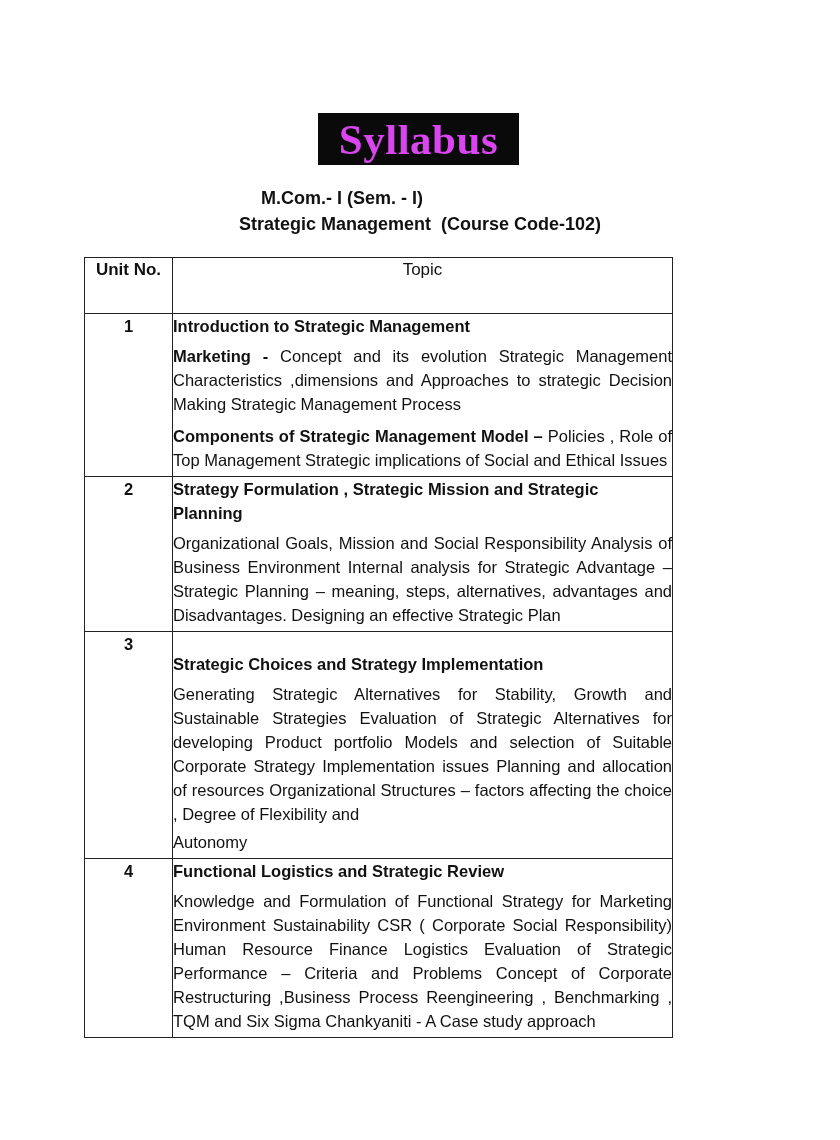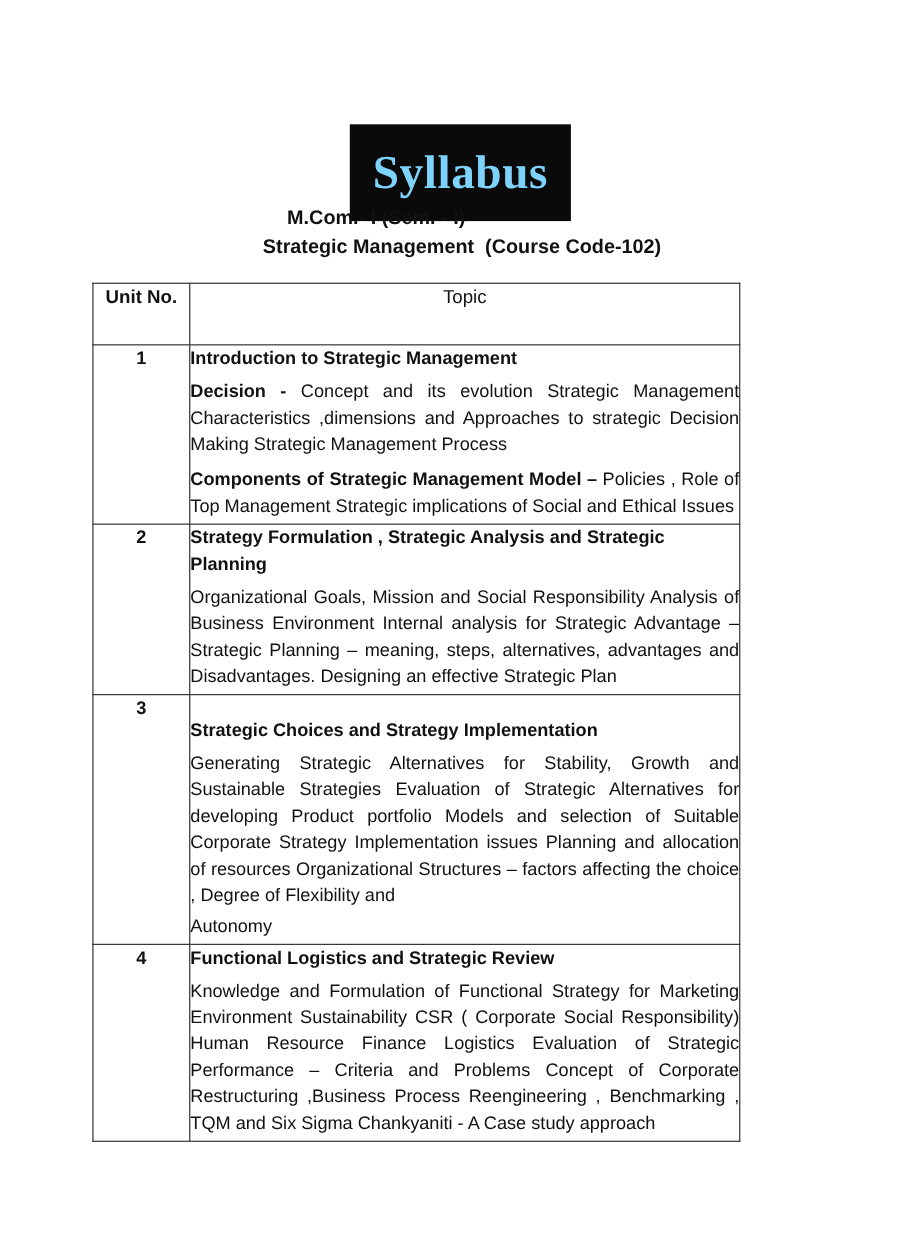--- a/index.html
+++ b/index.html
@@ -1,19 +1,19 @@
 <!DOCTYPE html>
 <html><head>
   <meta charset="utf-8">
   <style>
     html, body { margin: 0; padding: 0; background: #ffffff; }
     body { width: 840px; height: 1140px; position: relative; font-family: "Liberation Sans", sans-serif; color: #111; }
     .badge {
-      position: absolute; left: 318px; top: 113px; width: 201px; height: 88px;
-      background: #0a0a0a; color: #7dd3fc; display: flex; align-items: center; justify-content: center;
+      position: absolute; left: 318px; top: 113px; width: 201px; height: 52px;
+      background: #0a0a0a; color: #d946ef; display: flex; align-items: center; justify-content: center;
       font-family: "Liberation Serif", serif; font-weight: bold; font-size: 43px; letter-spacing: 0.5px;
     }
     .sub1 { position: absolute; left: 0; width: 684px; top: 188px; text-align: center; font-weight: bold; font-size: 18px; }
     .sub2 { position: absolute; left: 0; width: 840px; top: 214px; text-align: center; font-weight: bold; font-size: 18px; white-space: pre; }
     table.syl {
       position: absolute; left: 84px; top: 257px; width: 589px; border-collapse: collapse;
       font-size: 16.5px; line-height: 24px;
     }
     table.syl td, table.syl th { border: 1.5px solid #222; vertical-align: top; padding: 0; }
     .col-unit { width: 87px; }
@@ -39,29 +39,29 @@
       <th class="col-unit h-unit">Unit No.</th>
       <th class="h-topic">Topic</th>
     </tr>
   </thead>
   <tbody>
 
     <tr>
       <td class="unit">1</td>
       <td class="topic">
         <div class="ttl">Introduction to Strategic Management</div>
-        <div class="para"><b>Decision -</b><span> Concept and its evolution Strategic Management Characteristics ,dimensions and Approaches to strategic Decision Making Strategic Management Process</span></div>
+        <div class="para"><b>Marketing -</b><span> Concept and its evolution Strategic Management Characteristics ,dimensions and Approaches to strategic Decision Making Strategic Management Process</span></div>
         <div class="para gap"><b>Components of Strategic Management Model –</b><span> Policies , Role of Top Management Strategic implications of Social and Ethical Issues</span></div>
       </td>
     </tr>
 
     <tr>
       <td class="unit">2</td>
       <td class="topic">
-        <div class="ttl">Strategy Formulation , Strategic Analysis and Strategic Planning</div>
+        <div class="ttl">Strategy Formulation , Strategic Mission and Strategic Planning</div>
         <div class="para"><span>Organizational Goals, Mission and Social Responsibility Analysis of Business Environment Internal analysis for Strategic Advantage – Strategic Planning – meaning, steps, alternatives, advantages and Disadvantages. Designing an effective Strategic Plan</span></div>
       </td>
     </tr>
 
     <tr>
       <td class="unit">3</td>
       <td class="topic">
         <div class="ttl" style="margin-top:20px">Strategic Choices and Strategy Implementation</div>
         <div class="para"><span>Generating Strategic Alternatives for Stability, Growth and Sustainable Strategies Evaluation of Strategic Alternatives for developing Product portfolio Models and selection of Suitable Corporate Strategy Implementation issues Planning and allocation of resources Organizational Structures – factors affecting the choice , Degree of Flexibility and</span></div>
         <div class="para"><span>Autonomy</span></div>

